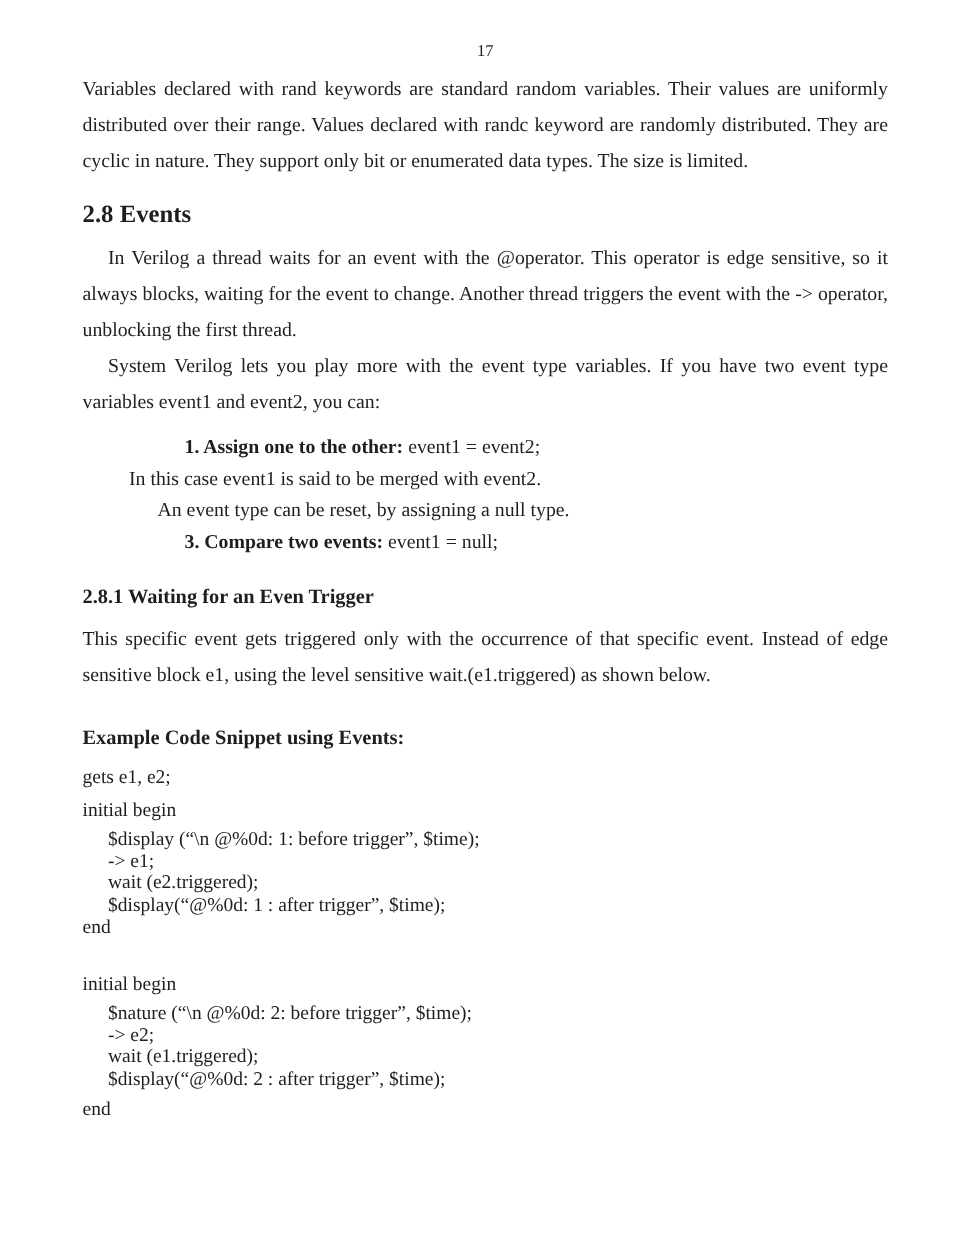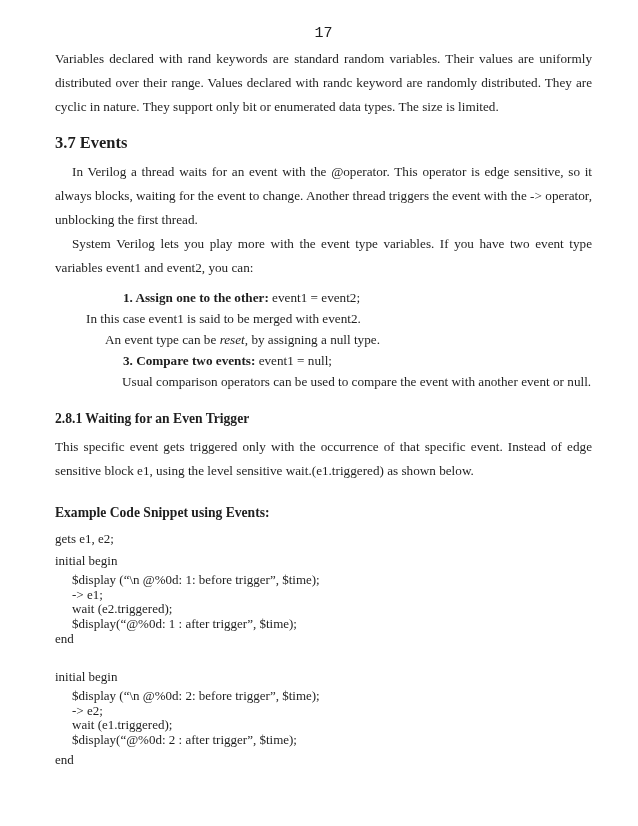--- a/index.html
+++ b/index.html
@@ -18,25 +18,24 @@
   .page {
     box-sizing: border-box;
     width: 638px;
     height: 826px;
     padding: 26px 46px 0 55px;
     background: #ffffff;
   }
   p { margin: 0; }
 
   .page-number {
-    font-size: 15px;
+    font-size: 11px;
     line-height: 16px;
     text-align: center;
     margin-bottom: 5px;
-    font-family: Liberation Mono, monospace;
   }
 
   .para {
     font-size: 13.2px;
     line-height: 24px;
     text-align: justify;
   }
   .indent { text-indent: 17px; }
 
   .sec-heading {
@@ -49,21 +48,21 @@
   .list {
     margin-top: 7px;
     font-size: 13.2px;
     line-height: 21px;
   }
   .li { margin-left: 68px; }
   .li .li-label { font-weight: 700; }
   .note-1 { margin-left: 31px; }
   .note-2 { margin-left: 50px; }
   .note-3 { margin-left: 67px; }
-  .italic { font-style: italic; }
+  .italic { }
 
   .subsec-heading {
     font-size: 13.6px;
     font-weight: 700;
     line-height: 19px;
     margin: 17px 0 7px 0;
   }
 
   .example-heading {
     font-size: 13.6px;
@@ -89,34 +88,33 @@
 </style>
 </head>
 <body>
 
 <main class="page">
 
   <div class="page-number">17</div>
 
   <p class="para">Variables declared with rand keywords are standard random variables. Their values are uniformly distributed over their range. Values declared with randc keyword are randomly distributed. They are cyclic in nature. They support only bit or enumerated data types. The size is limited.</p>
 
-  <h1 class="sec-heading">3.7 Events</h1>
+  <h1 class="sec-heading">2.8 Events</h1>
 
   <p class="para indent">In Verilog a thread waits for an event with the @operator. This operator is edge sensitive, so it always blocks, waiting for the event to change. Another thread triggers the event with the -&gt; operator, unblocking the first thread.</p>
 
   <p class="para indent">System Verilog lets you play more with the event type variables. If you have two event type variables event1 and event2, you can:</p>
 
   <div class="list">
     <p class="li"><span class="li-label">1. Assign one to the other:</span><span class="li-code"> event1 = event2;</span></p>
     <p class="note-1">In this case event1 is said to be merged with event2.</p>
 
     <p class="note-2"><span>An event type can be </span><span class="italic">reset</span><span>, by assigning a null type.</span></p>
 
     <p class="li"><span class="li-label">3. Compare two events:</span><span class="li-code"> event1 = null;</span></p>
-    <p class="note-3">Usual comparison operators can be used to compare the event with another event or null.</p>
   </div>
 
   <h2 class="subsec-heading">2.8.1 Waiting for an Even Trigger</h2>
 
   <p class="para">This specific event gets triggered only with the occurrence of that specific event. Instead of edge sensitive block e1, using the level sensitive wait.(e1.triggered) as shown below.</p>
 
   <p class="example-heading">Example Code Snippet using Events:</p>
 
   <p class="code decl">gets e1, e2;</p>
 
@@ -124,20 +122,20 @@
   <div class="code-body">
     <div class="cl">$display (“\n @%0d: 1: before trigger”, $time);</div>
     <div class="cl">-&gt; e1;</div>
     <div class="cl">wait (e2.triggered);</div>
     <div class="cl">$display(“@%0d: 1 : after trigger”, $time);</div>
   </div>
   <p class="code">end</p>
 
   <p class="code open-2">initial begin</p>
   <div class="code-body">
-    <div class="cl">$display (“\n @%0d: 2: before trigger”, $time);</div>
+    <div class="cl">$nature (“\n @%0d: 2: before trigger”, $time);</div>
     <div class="cl">-&gt; e2;</div>
     <div class="cl">wait (e1.triggered);</div>
     <div class="cl">$display(“@%0d: 2 : after trigger”, $time);</div>
   </div>
   <p class="code end-2">end</p>
 
 </main>
 
 </body></html>

